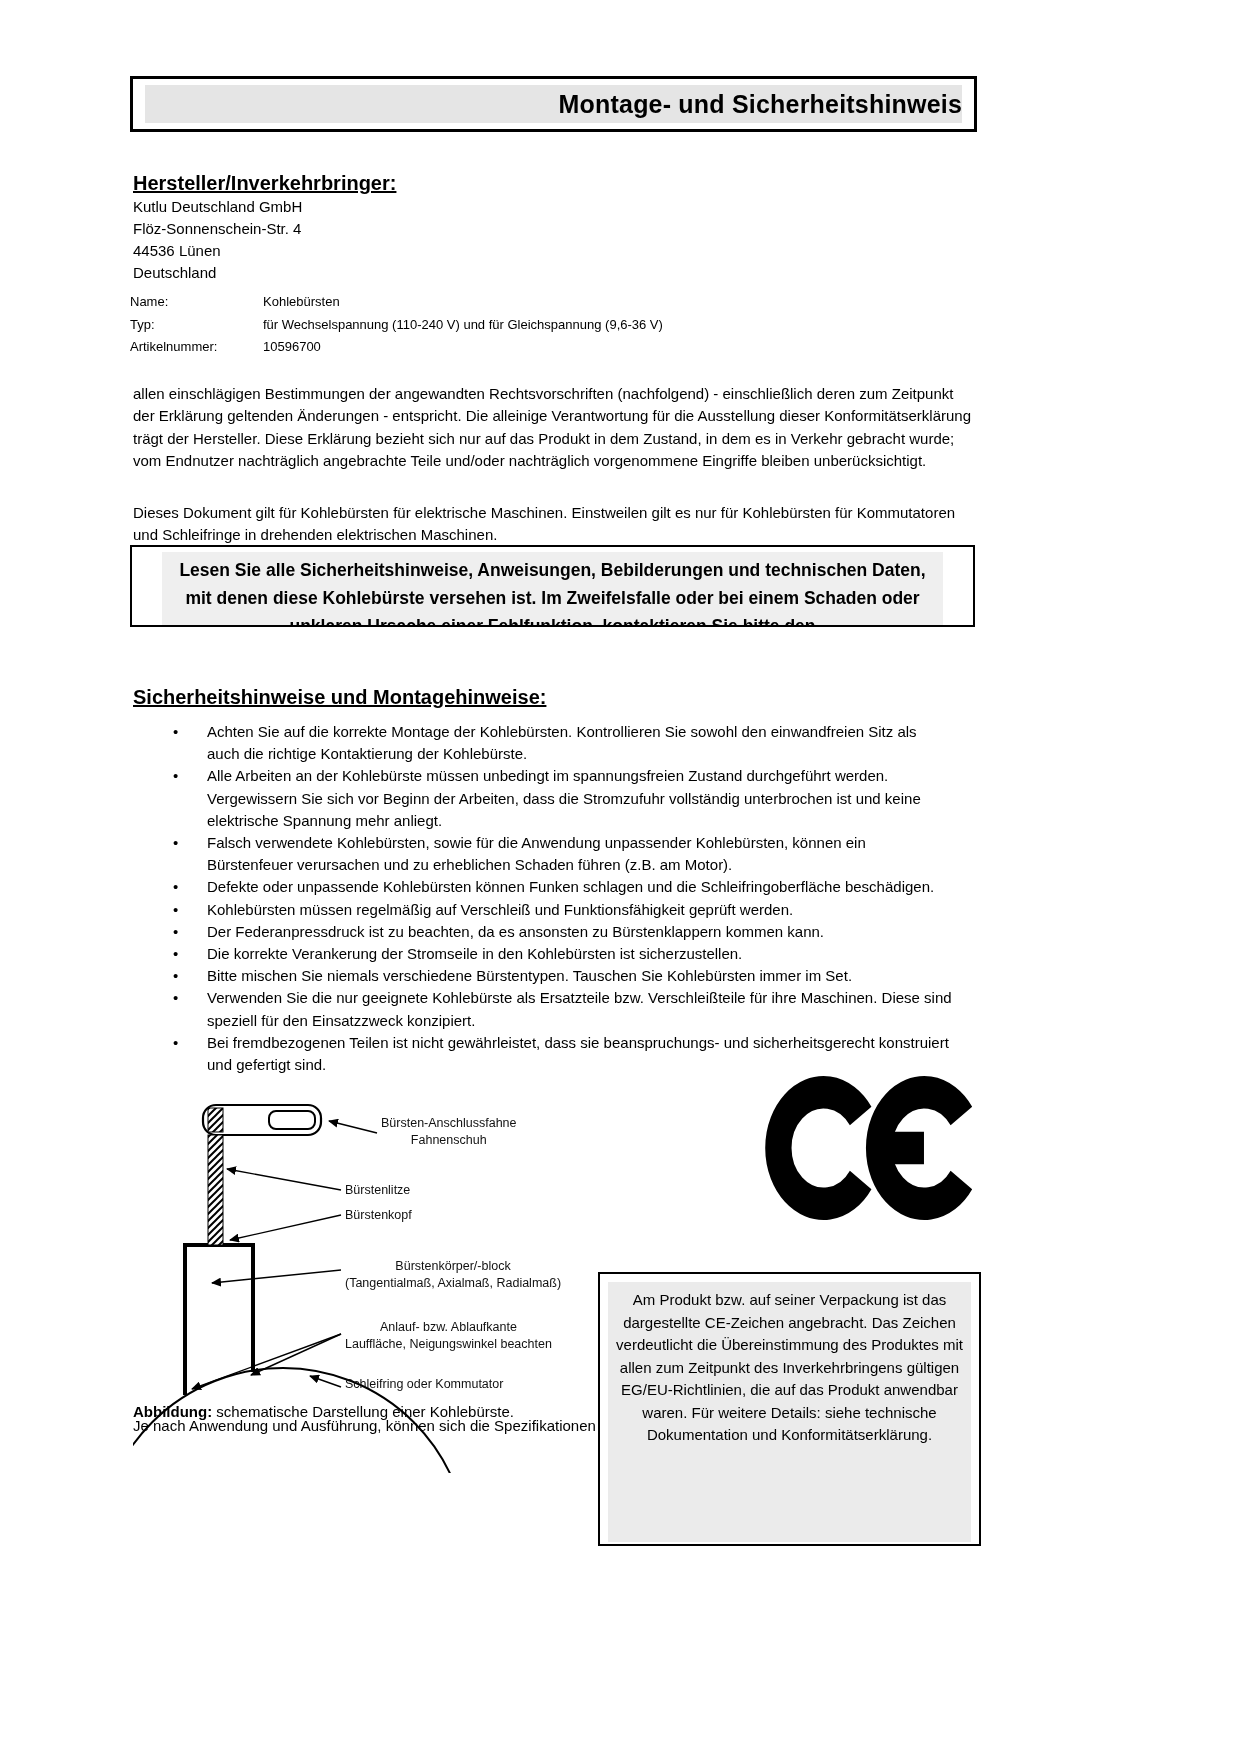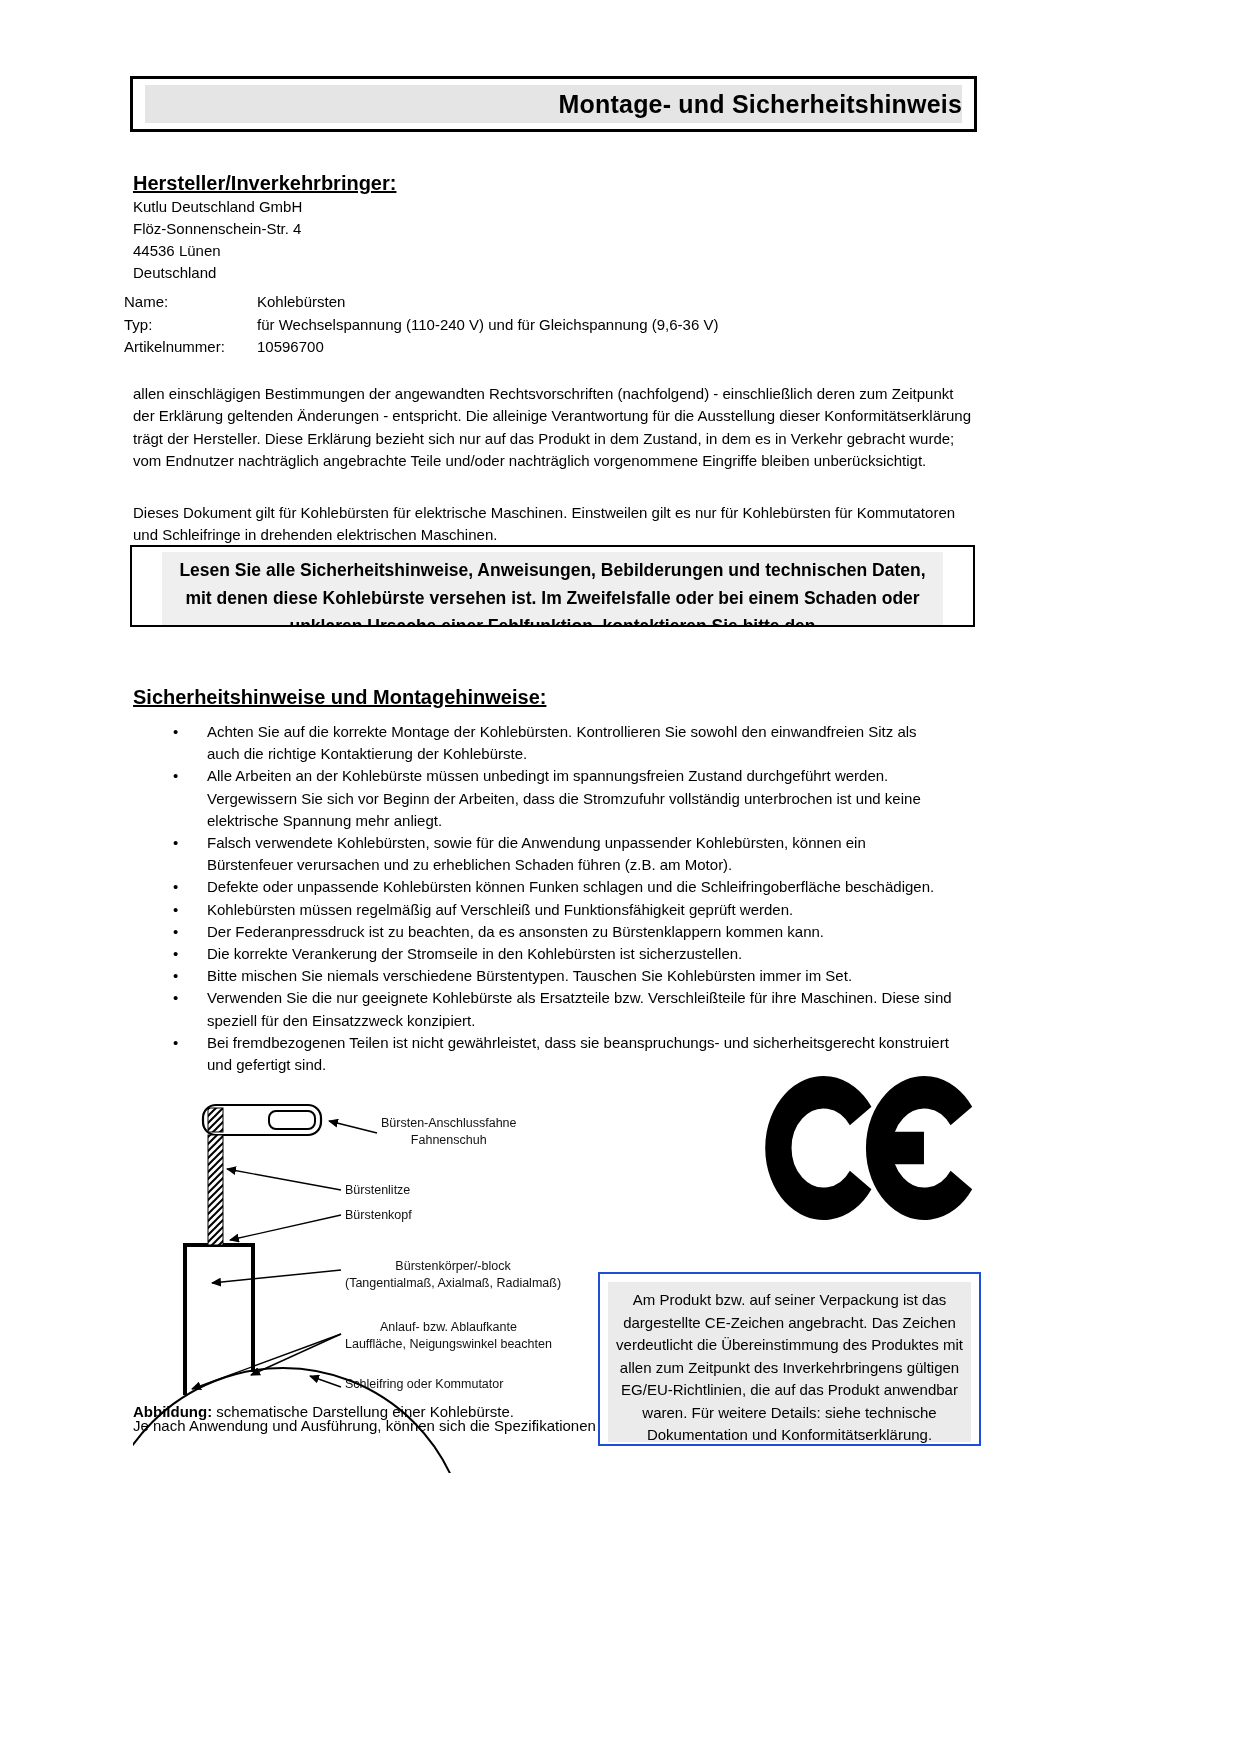--- a/index.html
+++ b/index.html
@@ -10,21 +10,21 @@
   }
   
   #title-box{position:absolute;left:130px;top:76px;width:841px;height:50px;border:3px solid #000;}
   #title-bar{position:absolute;left:12px;right:12px;top:6px;bottom:6px;background:#e5e5e5;
     display:flex;align-items:center;justify-content:flex-end;}
   #title-bar h1{margin:0;font-size:25px;font-weight:bold;letter-spacing:.2px;}
   
   #manufacturer{position:absolute;left:133px;top:172px;font-size:15px;line-height:22px;}
   .u-head{font-weight:bold;text-decoration:underline;font-size:20px;margin-bottom:2px;}
   
-  #product-table{position:absolute;left:124px;top:291px;font-size:15px;line-height:22.5px;}
+  #product-table{position:absolute;left:130px;top:291px;font-size:13px;line-height:22.5px;}
   .prod-row{display:flex;}
   .prod-label{width:133px;flex:0 0 133px;}
   
   .para{position:absolute;left:133px;width:846px;font-size:15px;line-height:22.3px;text-align:left;}
   #para-conformity{top:368px;}
   #para-scope{top:487px;}
   
   #notice-box{position:absolute;left:130px;top:545px;width:841px;height:78px;border:2px solid #000;overflow:hidden;background:#fff;}
   #notice-inner{position:absolute;left:30px;right:30px;top:5px;height:130px;background:#efefef;
     text-align:center;font-weight:bold;font-size:17.5px;line-height:28px;padding:4px 10px;box-sizing:border-box;}
@@ -42,21 +42,21 @@
   #label-litze{left:212px;top:89px;}
   #label-kopf{left:212px;top:114px;}
   #label-koerper{left:212px;top:165px;}
   #label-kante{left:212px;top:226px;}
   #label-ring{left:212px;top:283px;}
   #fig-caption{position:absolute;left:0;top:312px;font-size:15px;line-height:14px;white-space:nowrap;}
   .cap-bold{font-weight:bold;}
   
   #ce-logo{position:absolute;left:762px;top:1072px;width:222px;height:152px;}
   
-  #ce-box{position:absolute;left:598px;top:1272px;width:383px;height:174px;border:2px solid #1d4ed8;background:#fff;box-sizing:border-box;}
+  #ce-box{position:absolute;left:598px;top:1272px;width:383px;height:274px;border:2px solid #000000;background:#fff;box-sizing:border-box;}
   #ce-box-inner{position:absolute;left:8px;right:8px;top:8px;bottom:2px;background:#ebebeb;
     text-align:center;font-size:15px;line-height:22.5px;padding:7px 4px;box-sizing:border-box;}
 </style>
 </head>
 <body>
 
 <div id="page">
 
   <div id="title-box">
     <div id="title-bar">

